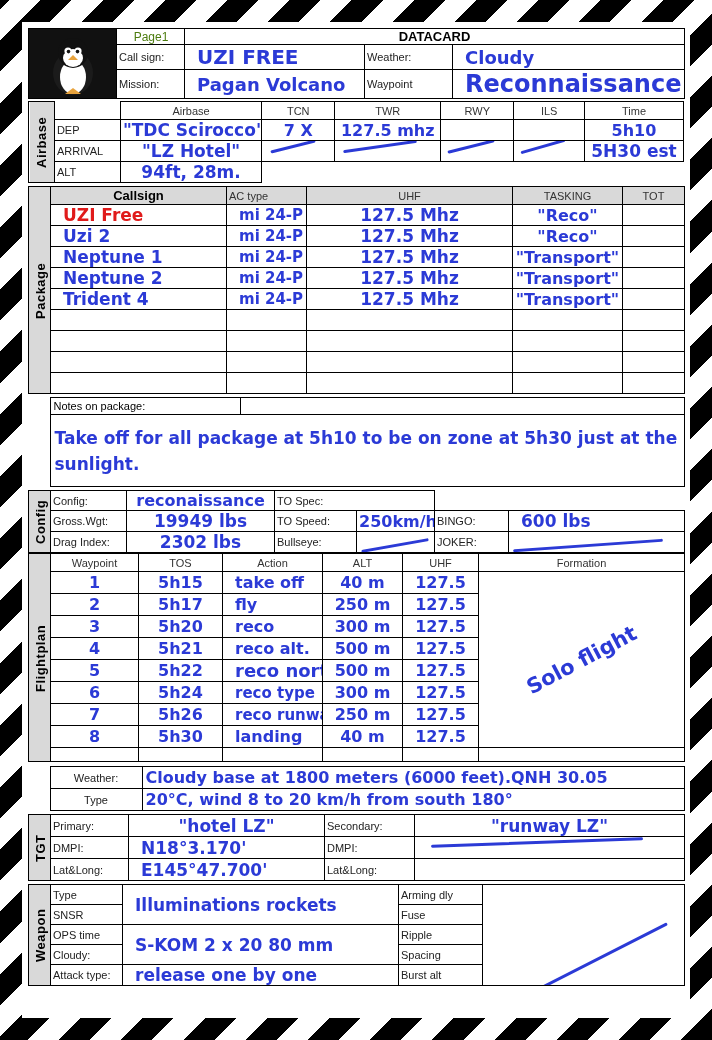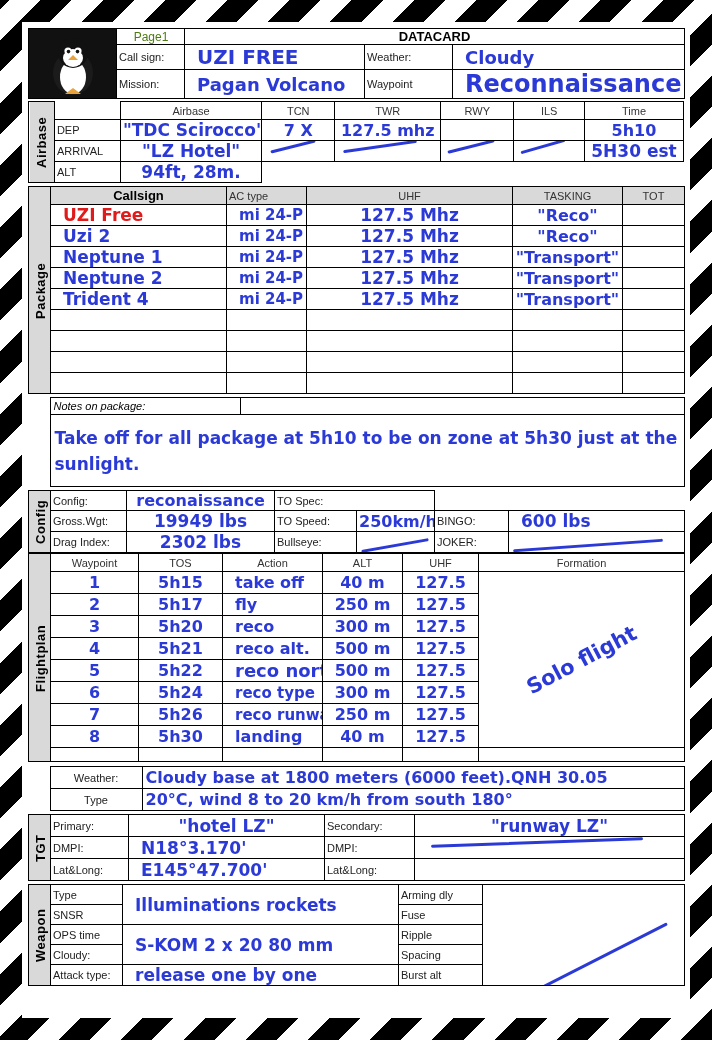--- a/index.html
+++ b/index.html
@@ -96,21 +96,20 @@
     font-family: "DejaVu Sans", sans-serif;
     font-weight: bold;
     font-size: 21px;
     transform: rotate(-28deg);
     display: inline-block;
   }
   .notesbox {
     font-size: 11px;
     text-align: left;
     padding-left: 3px;
-    font-style: italic;
   }
   .notetext {
     color: #2b3ad6;
     font-family: "DejaVu Sans", sans-serif;
     font-weight: bold;
     font-size: 17px;
     text-align: left;
     white-space: normal;
     line-height: 26px;
     padding: 2px 4px;

